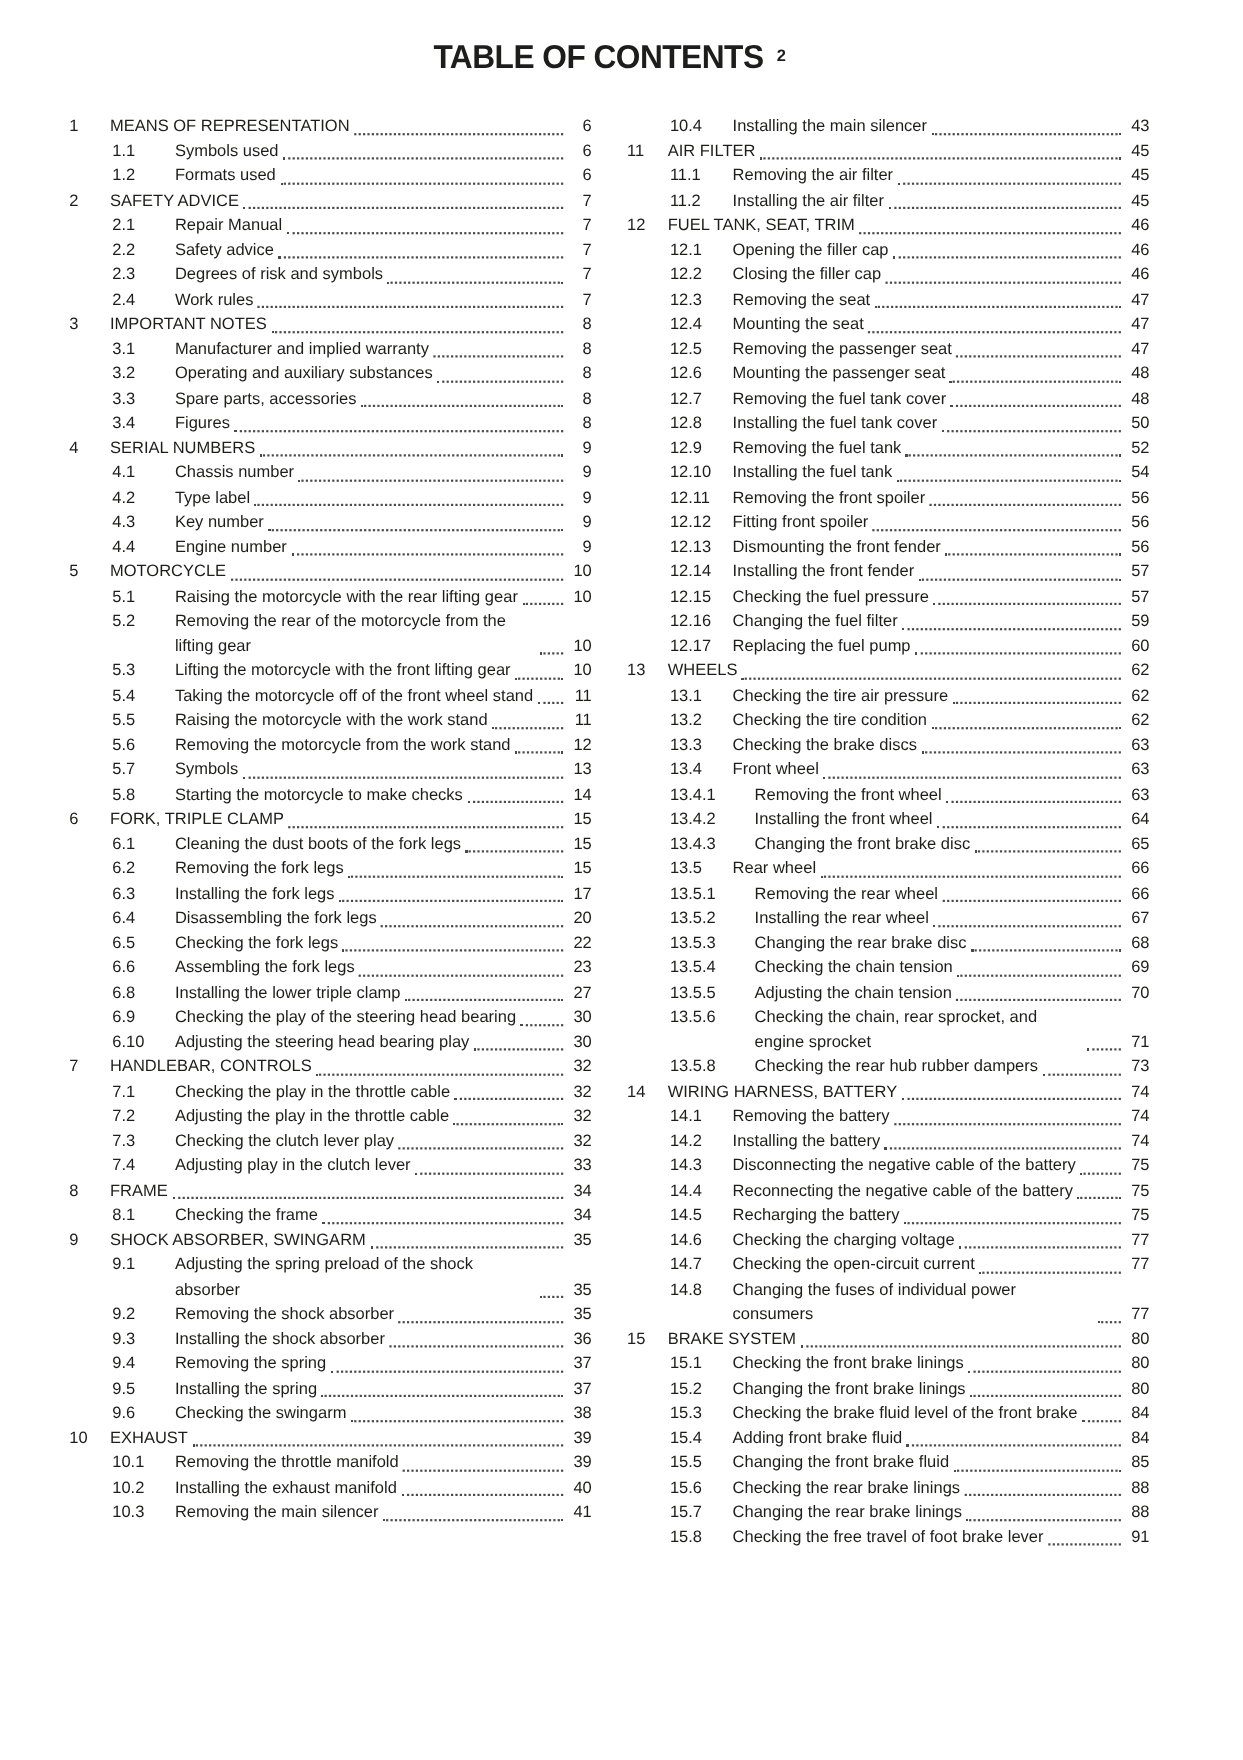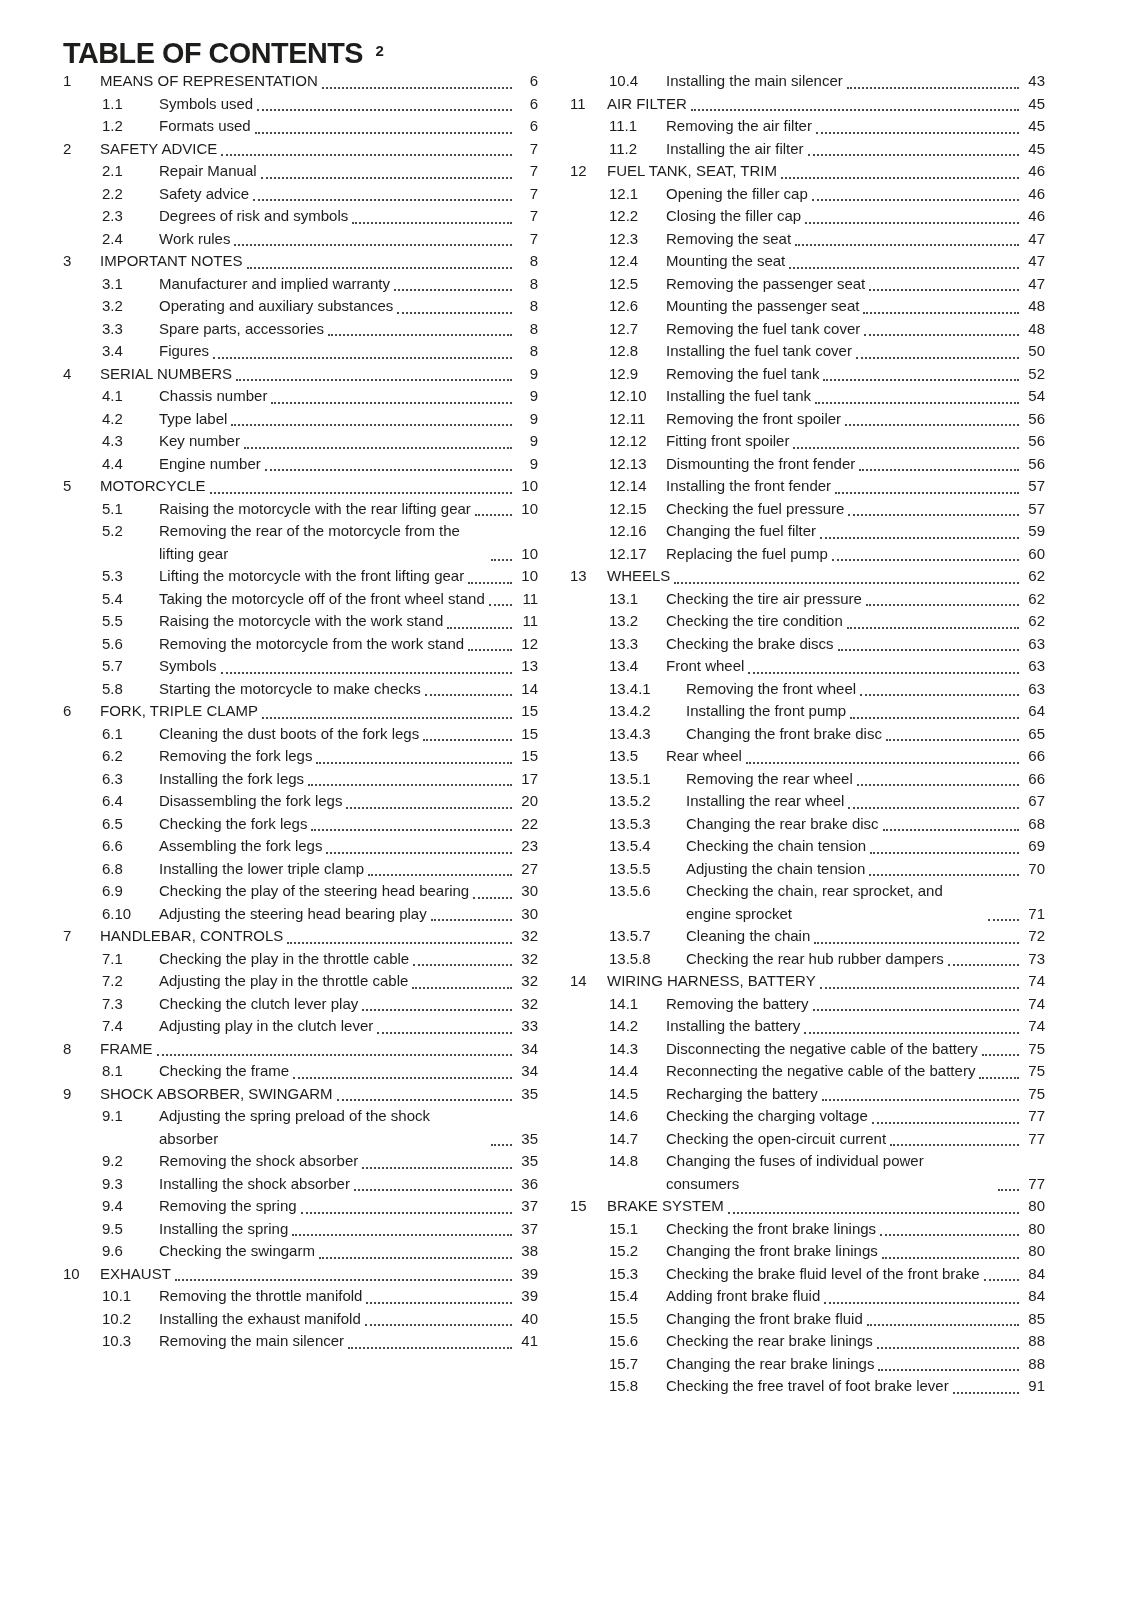--- a/index.html
+++ b/index.html
@@ -13,22 +13,23 @@
     color: #1d1d1b;
   }
   .sheet {
     box-sizing: border-box;
     width: 1130px;
     height: 1600px;
     padding: 36px 85px 0 63px;
   }
   .toc-header {
     display: flex;
-    justify-content: flex-start;
+    justify-content: center;
     align-items: flex-start;
+    margin-bottom: 34px;
   }
   .toc-title {
     margin: 0;
     font-size: 30px;
     font-weight: bold;
     letter-spacing: -0.5px;
     transform: scaleX(0.96);
     transform-origin: left;
   }
   .folio {
@@ -583,21 +584,21 @@
           <span class="pagenum">63</span>
         </div>
         <div class="toc-entry level-2">
           <span class="num">13.4.1</span>
           <span class="title">Removing the front wheel</span>
           <span class="dots"></span>
           <span class="pagenum">63</span>
         </div>
         <div class="toc-entry level-2">
           <span class="num">13.4.2</span>
-          <span class="title">Installing the front pump</span>
+          <span class="title">Installing the front wheel</span>
           <span class="dots"></span>
           <span class="pagenum">64</span>
         </div>
         <div class="toc-entry level-2">
           <span class="num">13.4.3</span>
           <span class="title">Changing the front brake disc</span>
           <span class="dots"></span>
           <span class="pagenum">65</span>
         </div>
         <div class="toc-entry level-1">
@@ -634,26 +635,20 @@
           <span class="num">13.5.5</span>
           <span class="title">Adjusting the chain tension</span>
           <span class="dots"></span>
           <span class="pagenum">70</span>
         </div>
         <div class="toc-entry level-2">
           <span class="num">13.5.6</span>
           <span class="title">Checking the chain, rear sprocket, and engine sprocket</span>
           <span class="dots"></span>
           <span class="pagenum">71</span>
-        </div>
-        <div class="toc-entry level-2">
-          <span class="num">13.5.7</span>
-          <span class="title">Cleaning the chain</span>
-          <span class="dots"></span>
-          <span class="pagenum">72</span>
         </div>
         <div class="toc-entry level-2">
           <span class="num">13.5.8</span>
           <span class="title">Checking the rear hub rubber dampers</span>
           <span class="dots"></span>
           <span class="pagenum">73</span>
         </div>
         <div class="toc-entry level-0">
           <span class="num">14</span>
           <span class="title">WIRING HARNESS, BATTERY</span>

